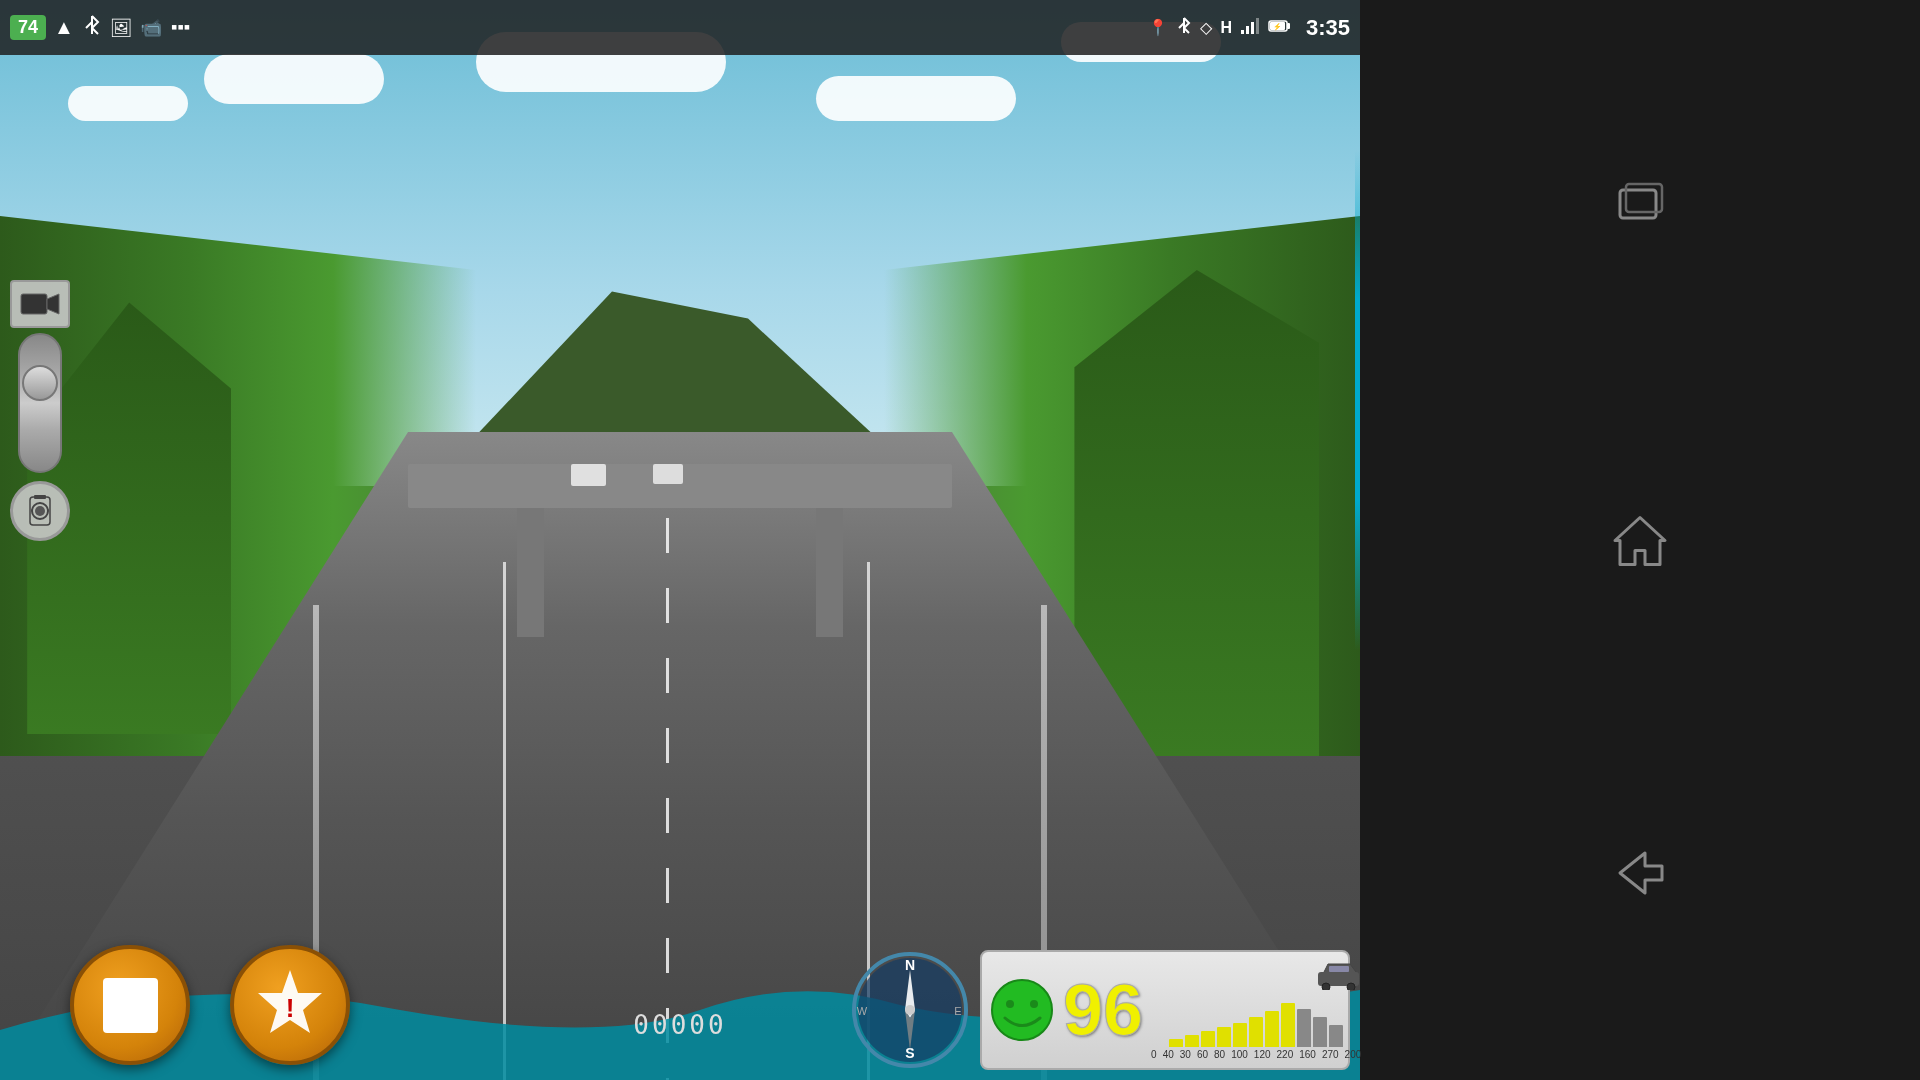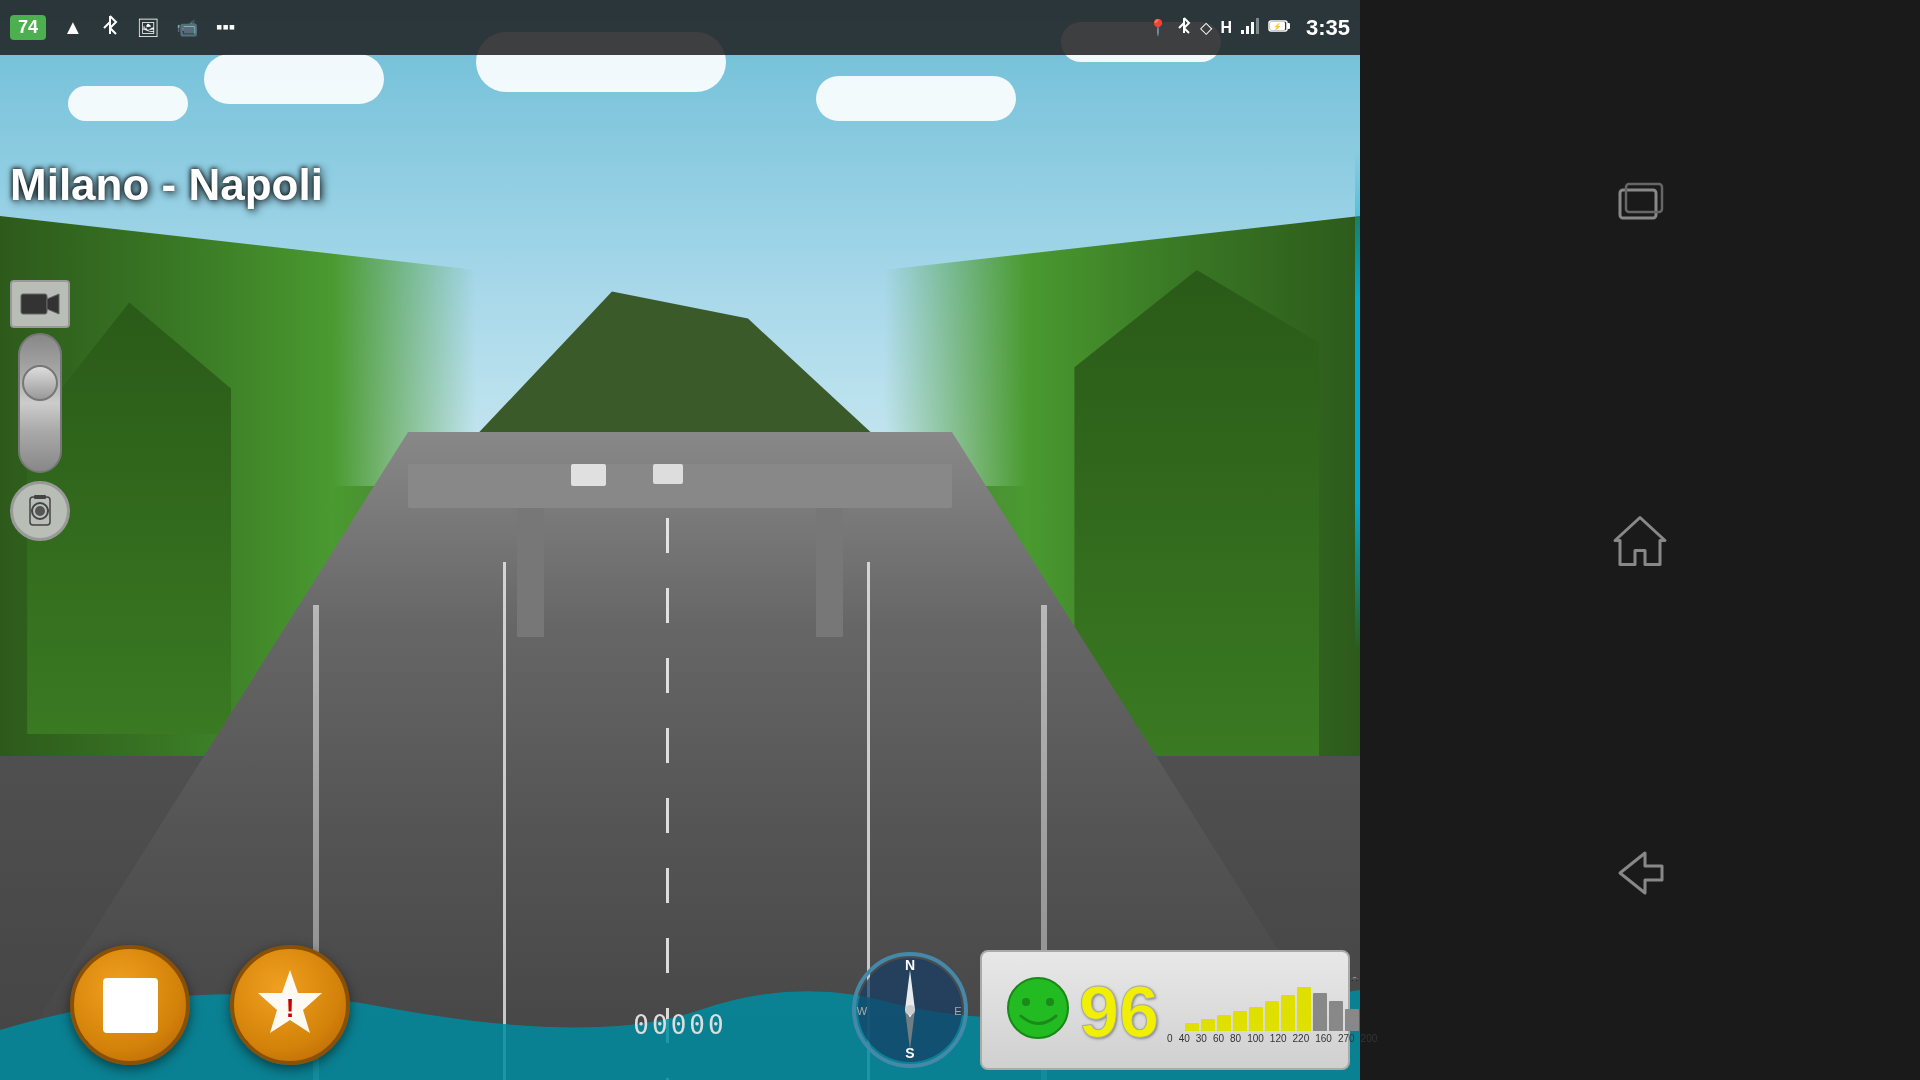--- a/index.html
+++ b/index.html
@@ -117,21 +117,21 @@
       display: flex;
       align-items: center;
       justify-content: space-between;
       padding: 0 10px;
       z-index: 100;
     }
 
     .status-bar-left {
       display: flex;
       align-items: center;
-      gap: 17px;
+      gap: 8px;
     }
 
     .badge-74 {
       background: #4CAF50;
       color: white;
       font-weight: bold;
       font-size: 18px;
       padding: 2px 6px;
       border-radius: 4px;
       min-width: 36px;
@@ -391,22 +391,22 @@
     .speed-panel {
       position: absolute;
       bottom: 10px;
       right: 10px;
       width: 370px;
       height: 120px;
       background: linear-gradient(180deg, #e8e8e8 0%, #d0d0d0 100%);
       border-radius: 8px;
       border: 2px solid #aaa;
       display: flex;
-      align-items: flex-start;
-      padding: 24px;
+      align-items: center;
+      padding: 8px;
       z-index: 110;
       gap: 8px;
     }
 
     .smiley-icon {
       width: 65px;
       height: 65px;
       flex-shrink: 0;
     }
 
@@ -589,21 +589,20 @@
           <rect x="19" y="4" width="3" height="6" rx="1" fill="white"></rect>
           <rect x="2" y="3" width="15" height="8" rx="1" fill="white"></rect>
           <text x="5" y="10" font-size="7" fill="black" font-weight="bold">⚡</text>
         </svg>
       </span>
       <div class="time-display">3:35</div>
     </div>
   </div>
 
 
-  <div id="route-label">Milano - Napoli</div>
 
   <div id="left-controls">
     <div class="video-cam-button">
       <svg width="40" height="30" viewBox="0 0 40 30">
         <rect x="1" y="5" width="26" height="20" rx="2" fill="#333" stroke="#666"></rect>
         <polygon points="27,10 39,5 39,25 27,20" fill="#333" stroke="#666"></polygon>
       </svg>
     </div>
     <div class="zoom-slider">
       <div class="zoom-thumb"></div>

